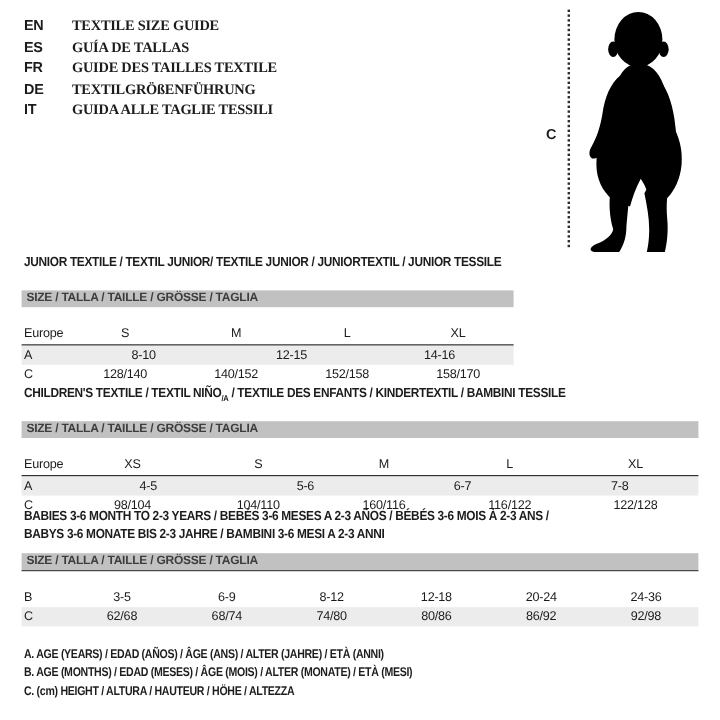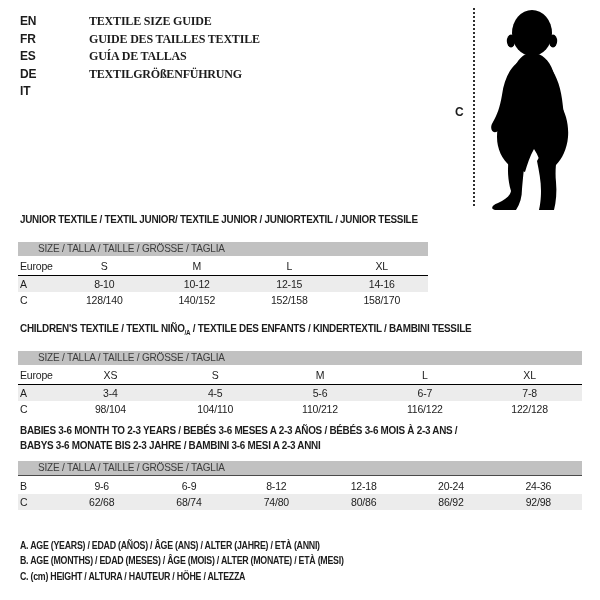--- a/index.html
+++ b/index.html
@@ -2,21 +2,21 @@
 <html><head>
 <meta charset="utf-8">
 <style>
   html,body{margin:0;padding:0;background:#fff;}
   .canvas{
     position:relative;width:600px;height:600px;background:#ffffff;overflow:hidden;
     font-family:"Liberation Sans",sans-serif;color:#1c1c1c;
   }
   
   .lang-block{position:absolute;left:20px;top:13px;}
-  .lang-row{display:flex;height:17.6px;line-height:17.6px;font-weight:bold;font-size:12px;letter-spacing:-0.2px;gap:29px;}
+  .lang-row{display:flex;height:17.6px;line-height:17.6px;font-weight:bold;font-size:12px;letter-spacing:-0.2px;}
   .lang-code{width:40px;flex:none;}
   .lang-text{white-space:nowrap;font-family:Liberation Serif, serif;}
 
   
   .c-label{position:absolute;left:455px;top:105px;font-weight:bold;font-size:12px;}
   .dotted-line{position:absolute;left:473px;top:8px;height:198px;width:0;border-left:2px dotted #2e2e2e;}
   .baby-svg{position:absolute;left:487px;top:9px;width:92px;height:202px;}
 
   
   .sec-title{
@@ -26,21 +26,21 @@
   .sec-title .line{height:15px;line-height:15px;}
   .t-sub{font-size:7px;}
 
   
   .sizetable{position:absolute;left:18px;}
   .t1{top:242px;width:410px;}
   .t2{top:351px;width:564px;}
   .t3{top:461px;width:564px;}
   .thead{
     height:14px;line-height:14px;background:#c1c1c1;color:#3d3d3d;
-    font-size:10px;letter-spacing:-0.2px;padding-left:20px;margin-bottom:2px;
+    font-size:10px;letter-spacing:-0.2px;padding-left:4px;margin-bottom:14px;font-weight:bold;
   }
   .trow{display:flex;height:16px;line-height:16px;font-size:10.5px;letter-spacing:-0.2px;}
   .row-europe{height:17px;line-height:17px;border-bottom:1px solid #000000;}
   .row-alt{background:#ececec;}
   .t3 .thead{border-bottom:1px solid #4a4a4a;}
   .tlabel{width:38px;padding-left:2px;flex:none;}
   .tcell{flex:1;text-align:center;}
 
   
   .legend-block{position:absolute;left:20px;top:538px;}
@@ -53,33 +53,34 @@
 <body>
 
 <div class="canvas">
 
   <div class="lang-block">
     <div class="lang-row">
       <span class="lang-code">EN</span>
       <span class="lang-text">TEXTILE SIZE GUIDE</span>
     </div>
     <div class="lang-row">
+      <span class="lang-code">ES</span>
+      <span class="lang-text">GUÍA DE TALLAS</span>
+    </div>
+    <div class="lang-row">
       <span class="lang-code">FR</span>
       <span class="lang-text">GUIDE DES TAILLES TEXTILE</span>
-    </div>
-    <div class="lang-row">
-      <span class="lang-code">ES</span>
-      <span class="lang-text">GUÍA DE TALLAS</span>
     </div>
     <div class="lang-row">
       <span class="lang-code">DE</span>
       <span class="lang-text">TEXTILGRÖßENFÜHRUNG</span>
     </div>
     <div class="lang-row">
       <span class="lang-code">IT</span>
+      <span class="lang-text">GUIDA ALLE TAGLIE TESSILI</span>
     </div>
   </div>
 
   <span class="c-label">C</span>
   <div class="dotted-line"></div>
   <svg class="baby-svg" viewBox="0 0 92 202" xmlns="http://www.w3.org/2000/svg">
     <g fill="#000000">
       <ellipse cx="45" cy="24" rx="20" ry="23"></ellipse>
       <ellipse cx="24" cy="32" rx="4.2" ry="6.5"></ellipse>
       <ellipse cx="66" cy="32" rx="4.2" ry="6.5"></ellipse>
@@ -97,21 +98,20 @@
     <div class="trow row-europe">
       <span class="tlabel">Europe</span>
       <span class="tcell">S</span>
       <span class="tcell">M</span>
       <span class="tcell">L</span>
       <span class="tcell">XL</span>
     </div>
     <div class="trow row-alt">
       <span class="tlabel">A</span>
       <span class="tcell">8-10</span>
-      <span class="tcell">10-12</span>
       <span class="tcell">12-15</span>
       <span class="tcell">14-16</span>
     </div>
     <div class="trow">
       <span class="tlabel">C</span>
       <span class="tcell">128/140</span>
       <span class="tcell">140/152</span>
       <span class="tcell">152/158</span>
       <span class="tcell">158/170</span>
     </div>
@@ -123,45 +123,44 @@
     <div class="trow row-europe">
       <span class="tlabel">Europe</span>
       <span class="tcell">XS</span>
       <span class="tcell">S</span>
       <span class="tcell">M</span>
       <span class="tcell">L</span>
       <span class="tcell">XL</span>
     </div>
     <div class="trow row-alt">
       <span class="tlabel">A</span>
-      <span class="tcell">3-4</span>
       <span class="tcell">4-5</span>
       <span class="tcell">5-6</span>
       <span class="tcell">6-7</span>
       <span class="tcell">7-8</span>
     </div>
     <div class="trow">
       <span class="tlabel">C</span>
       <span class="tcell">98/104</span>
       <span class="tcell">104/110</span>
-      <span class="tcell">110/212</span>
+      <span class="tcell">160/116</span>
       <span class="tcell">116/122</span>
       <span class="tcell">122/128</span>
     </div>
   </div>
 
   <div class="sec-title" style="top:423px;">
     <div class="line">BABIES 3-6 MONTH TO 2-3 YEARS / BEBÉS 3-6 MESES A 2-3 AÑOS / BÉBÉS 3-6 MOIS À 2-3 ANS /</div>
     <div class="line">BABYS 3-6 MONATE BIS 2-3 JAHRE / BAMBINI 3-6 MESI A 2-3 ANNI</div>
   </div>
   <div class="sizetable t3">
     <div class="thead">SIZE / TALLA / TAILLE / GRÖSSE / TAGLIA</div>
     <div class="trow">
       <span class="tlabel">B</span>
-      <span class="tcell">9-6</span>
+      <span class="tcell">3-5</span>
       <span class="tcell">6-9</span>
       <span class="tcell">8-12</span>
       <span class="tcell">12-18</span>
       <span class="tcell">20-24</span>
       <span class="tcell">24-36</span>
     </div>
     <div class="trow row-alt">
       <span class="tlabel">C</span>
       <span class="tcell">62/68</span>
       <span class="tcell">68/74</span>

